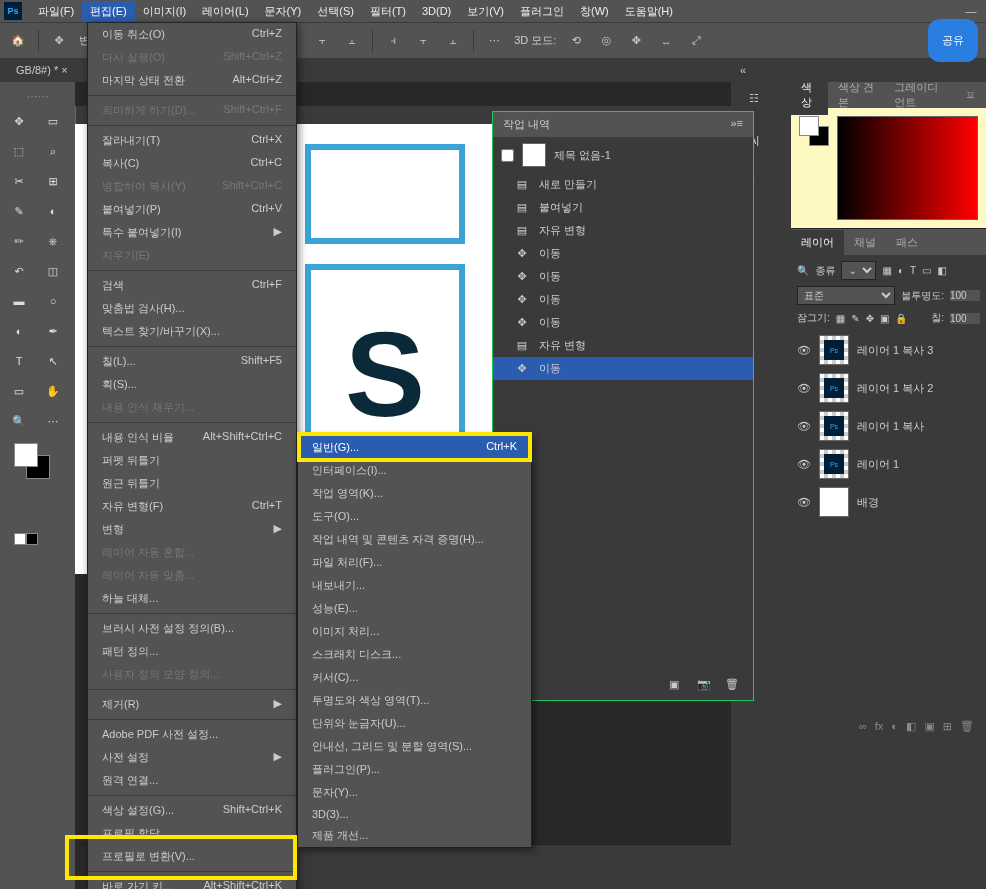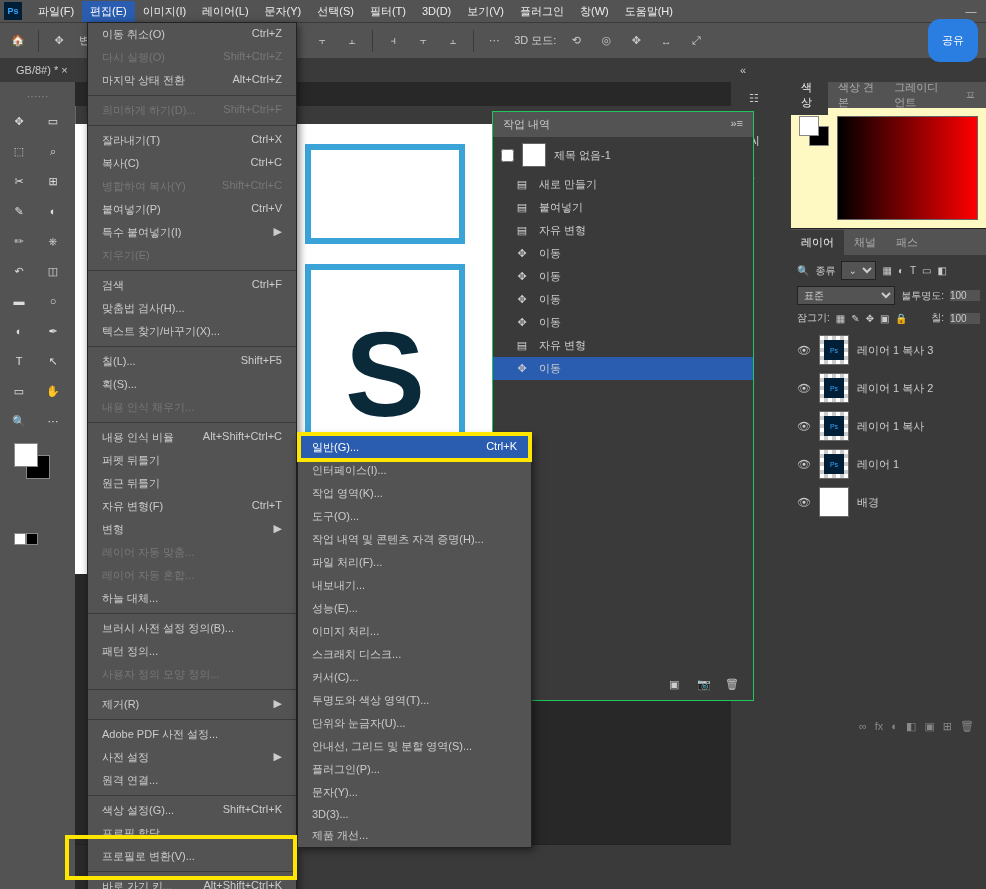--- a/index.html
+++ b/index.html
@@ -402,25 +402,25 @@
     </div>
     <div class="dd-item">
       <span>자유 변형(F)</span>
       <span>Ctrl+T</span>
     </div>
     <div class="dd-item">
       <span>변형</span>
       <span>▶</span>
     </div>
     <div class="dd-item disabled">
+      <span>레이어 자동 혼합...</span>
+      <span></span>
+    </div>
+    <div class="dd-item disabled">
       <span>레이어 자동 맞춤...</span>
-      <span></span>
-    </div>
-    <div class="dd-item disabled">
-      <span>레이어 자동 혼합...</span>
       <span></span>
     </div>
     <div class="dd-item">
       <span>하늘 대체...</span>
       <span></span>
     </div>
     <div class="dd-sep"></div>
     <div class="dd-item">
       <span>브러시 사전 설정 정의(B)...</span>
       <span></span>

